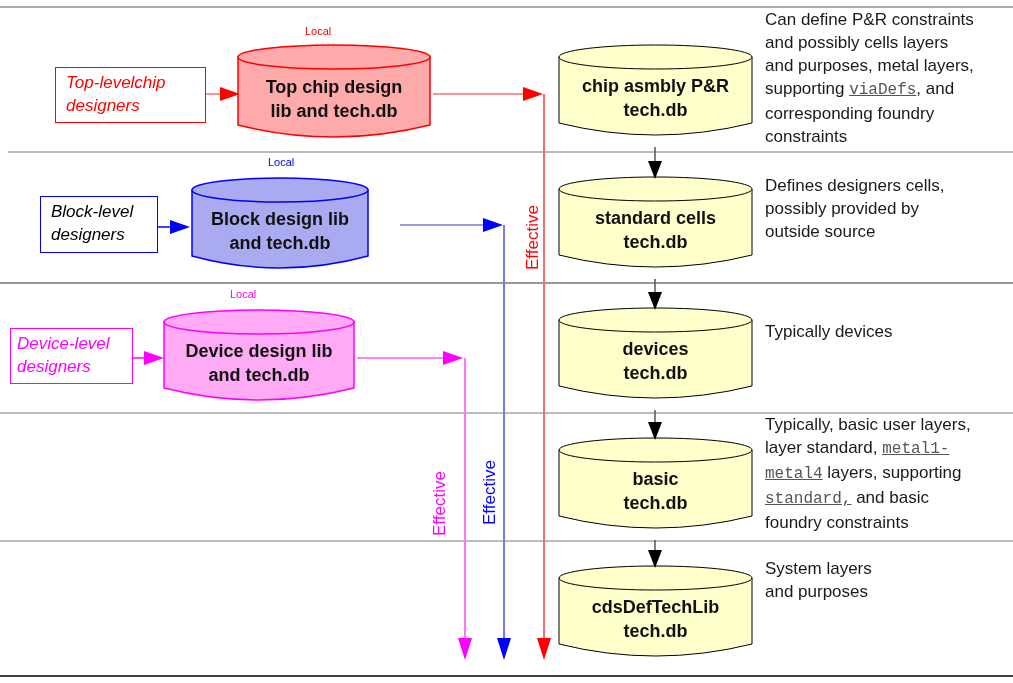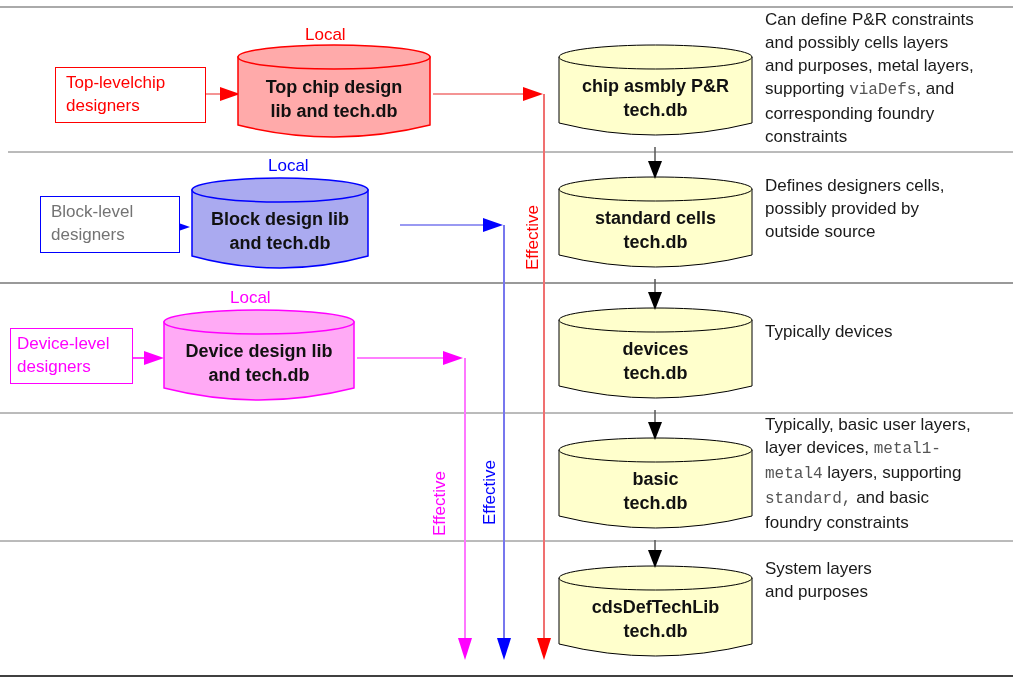--- a/index.html
+++ b/index.html
@@ -1,22 +1,22 @@
 <!DOCTYPE html>
 <html><head>
 <meta charset="utf-8">
 <style>
   html, body { margin: 0; padding: 0; background: #ffffff; }
   body { width: 1013px; height: 683px; position: relative; overflow: hidden; font-family: "Liberation Sans", sans-serif; }
   svg#diagram { position: absolute; left: 0; top: 0; }
   .cyl-text { font-family: "Liberation Sans", sans-serif; font-weight: bold; font-size: 18px; fill: #111; }
   .note { position: absolute; left: 765px; font-family: "Liberation Sans", sans-serif; font-size: 17px; line-height: 23px; color: #1a1a1a; width: 250px; }
-  .note .code { font-family: "Liberation Mono", monospace; color: #555; font-size: 16px; }
-  .designer { position: absolute; border: 1px solid; background: #fff; font-size: 17px; line-height: 23px; padding: 0 8px 0 10px; box-sizing: border-box; }
-  .local { position: absolute; font-size: 17px; text-align: right; }
+  .note .code { font-family: "Liberation Mono", monospace; color: #555; font-size: 16px; text-decoration: underline; }
+  .designer { position: absolute; border: 1px solid; background: #fff; font-size: 17px; line-height: 23px; padding: 0 8px 0 10px; box-sizing: border-box; font-style: italic; }
+  .local { position: absolute; font-size: 11px; text-align: right; }
   .eff { font-family: "Liberation Sans", sans-serif; font-size: 17px; }
 </style>
 </head>
 <body>
 
 <svg id="diagram" width="1013" height="683">
   <defs>
     <marker id="arrBlack" markerWidth="12" markerHeight="16" refX="6" refY="15" orient="auto" markerUnits="userSpaceOnUse" viewBox="0 0 12 16">
         <path d="M0,0 L12,0 L6,16 z" fill="#000"></path>
       </marker>
@@ -128,21 +128,21 @@
 </svg>
 
 <div class="local" style="left:305px;top:25px;color:#ff0000;">Local</div>
 <div class="local" style="left:268px;top:156px;color:#0000ff;">Local</div>
 <div class="local" style="left:230px;top:288px;color:#ff00ff;">Local</div>
 
 <div class="designer" style="left:55px;top:67px;width:151px;height:56px;border-color:#ff0000;color:#ff0000;">
   <div style="margin-top:3px;">Top-levelchip</div>
   <div>designers</div>
 </div>
-<div class="designer" style="left:40px;top:196px;width:140px;height:57px;border-color:#0000ff;color:#737373;">
+<div class="designer" style="left:40px;top:196px;width:118px;height:57px;border-color:#0000ff;color:#000000;">
   <div style="margin-top:3px;">Block-level</div>
   <div>designers</div>
 </div>
 <div class="designer" style="left:10px;top:328px;width:123px;height:56px;border-color:#ff00ff;color:#ff00ff;padding-left:6px;">
   <div style="margin-top:3px;">Device-level</div>
   <div>designers</div>
 </div>
 
 <div class="note" id="note-0" style="top:8px;">
     <div><span>Can define P&amp;R constraints</span></div>
@@ -155,21 +155,21 @@
 <div class="note" id="note-1" style="top:174px;">
     <div><span>Defines designers cells,</span></div>
     <div><span>possibly provided by</span></div>
     <div><span>outside source</span></div>
   </div>
 <div class="note" id="note-2" style="top:320px;">
     <div><span>Typically devices</span></div>
   </div>
 <div class="note" id="note-3" style="top:413px;">
     <div><span>Typically, basic user layers,</span></div>
-    <div><span>layer devices, </span><span class="code">metal1-</span></div>
+    <div><span>layer standard, </span><span class="code">metal1-</span></div>
     <div><span class="code">metal4</span><span> layers, supporting</span></div>
     <div><span class="code">standard,</span><span> and basic</span></div>
     <div><span>foundry constraints</span></div>
   </div>
 <div class="note" id="note-4" style="top:557px;">
     <div><span>System layers</span></div>
     <div><span>and purposes</span></div>
   </div>
 
 </body></html>

